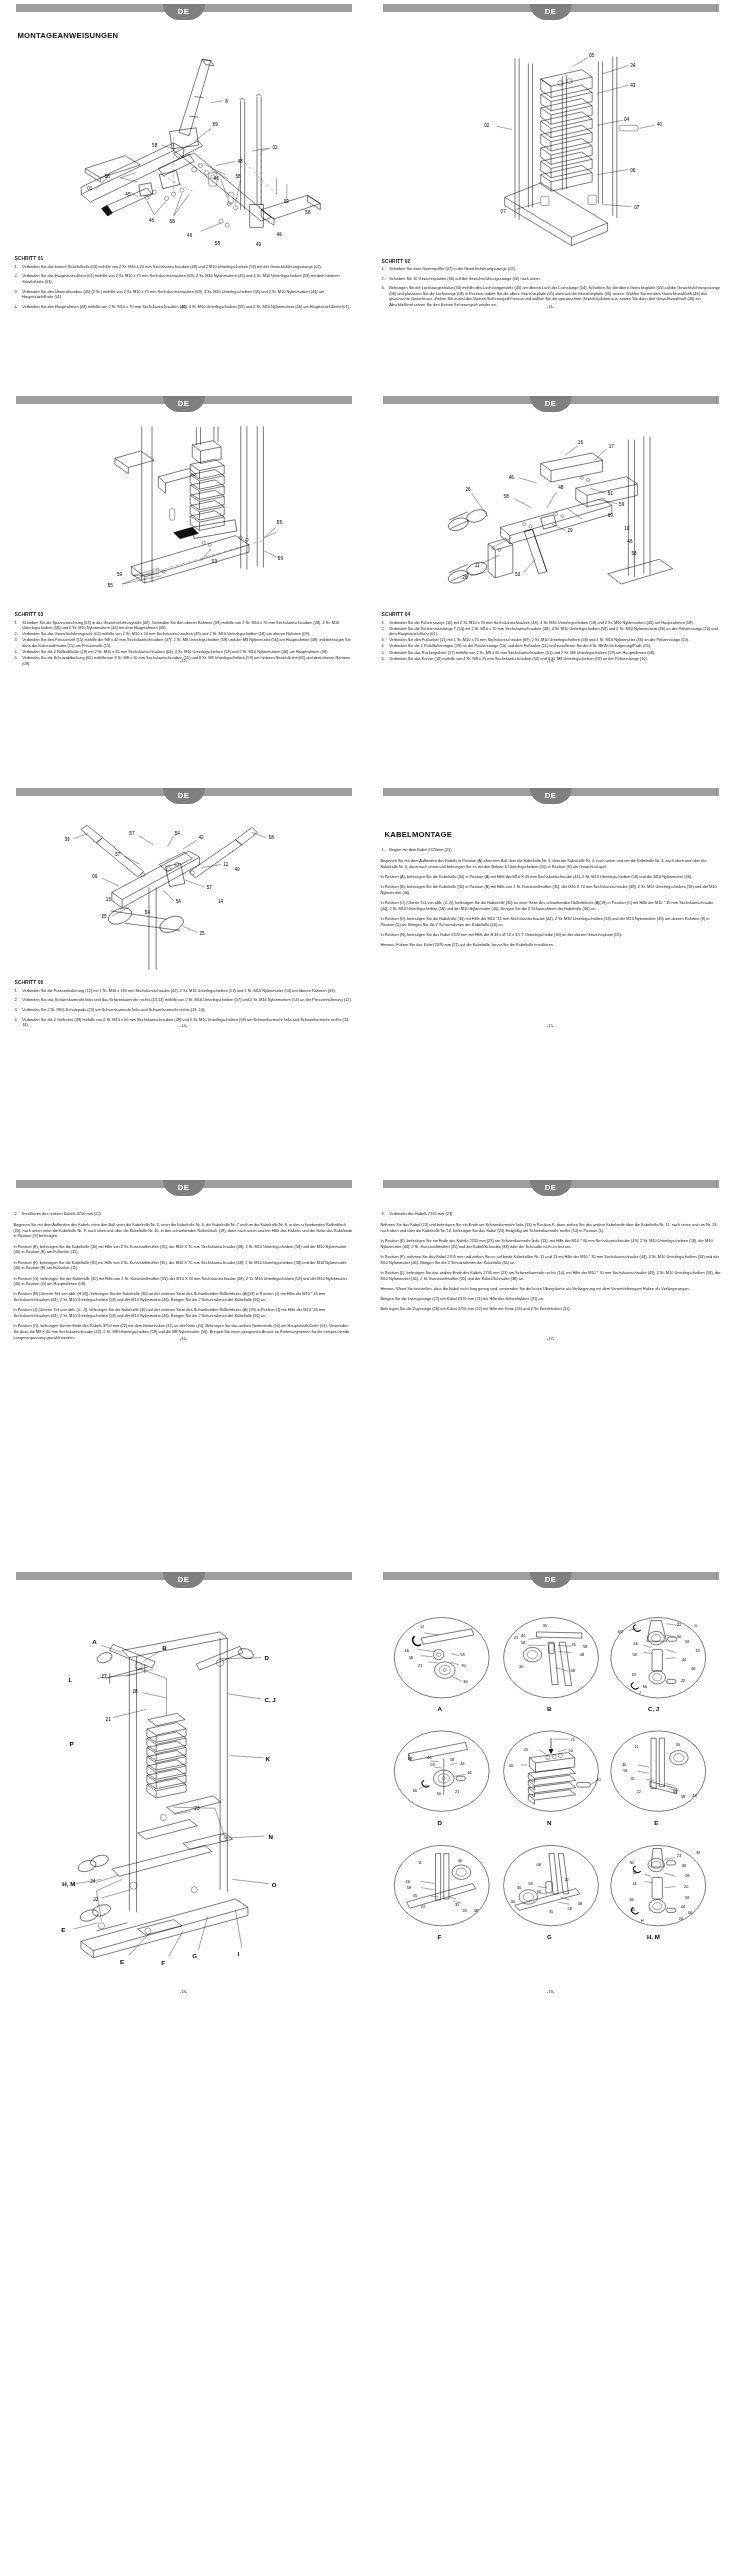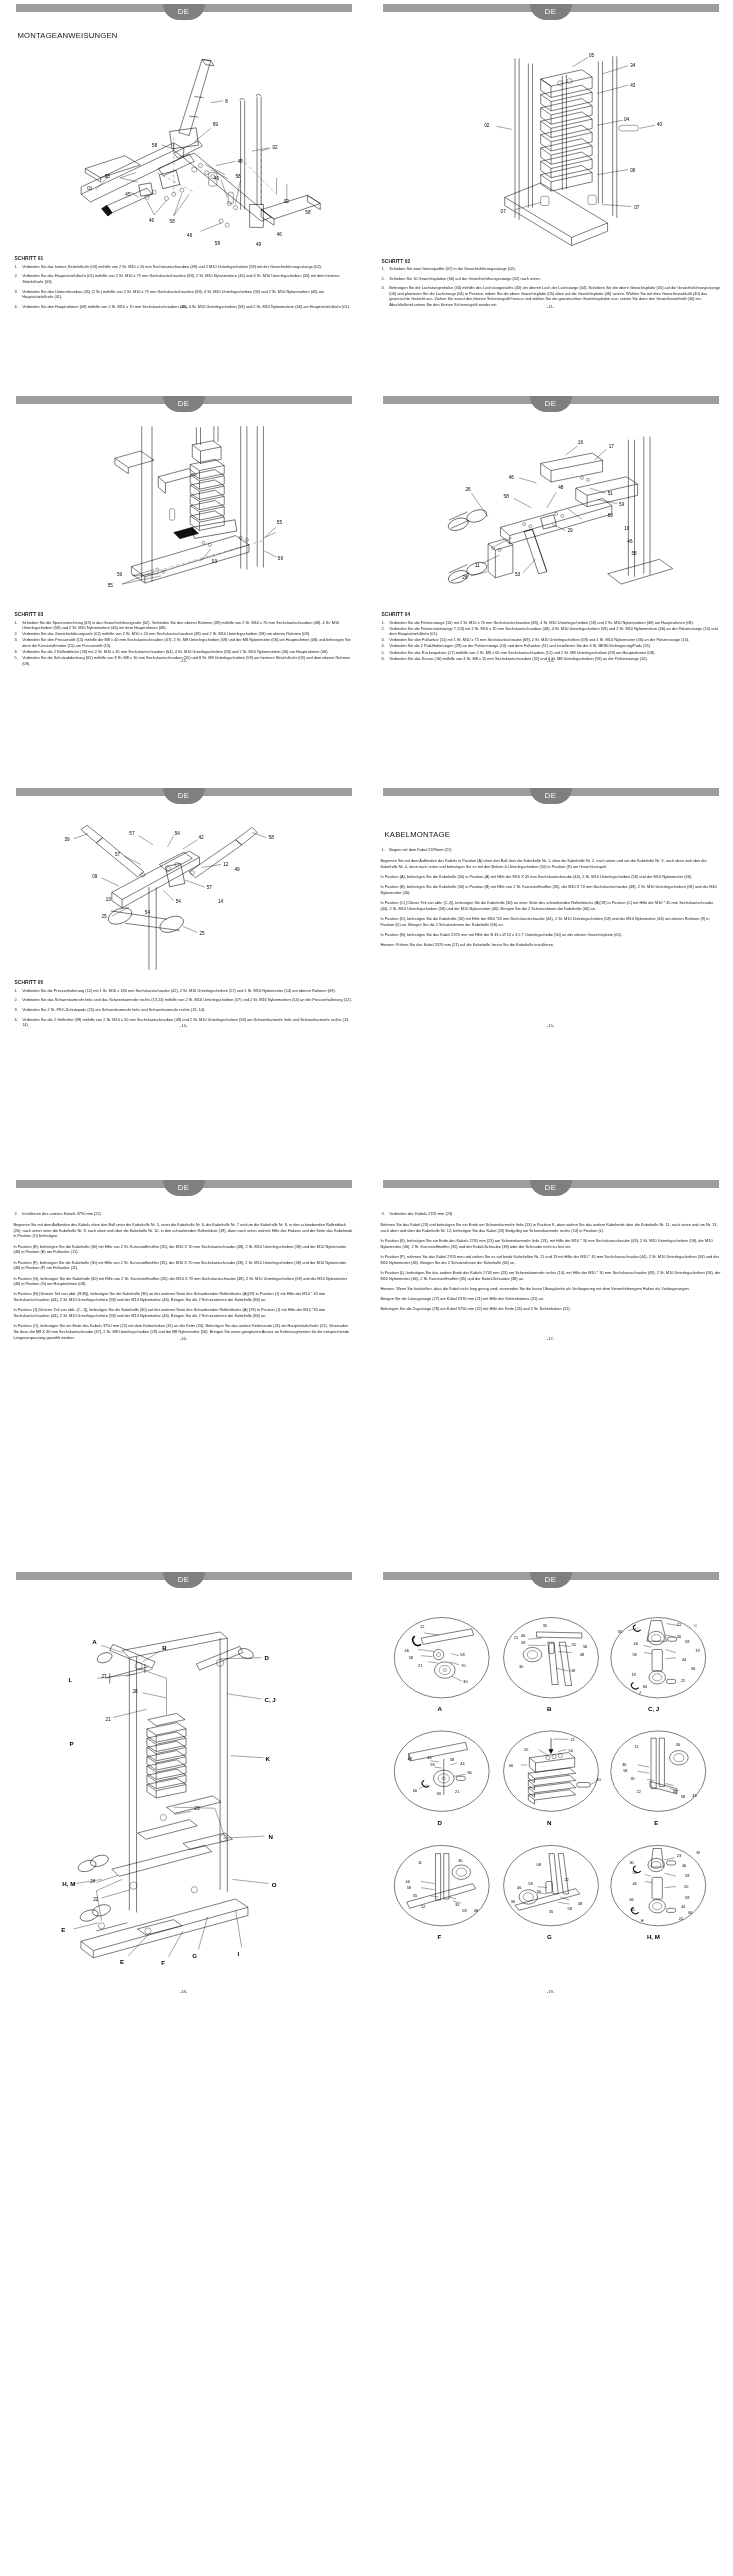--- a/index.html
+++ b/index.html
@@ -28,31 +28,31 @@
   .hdr-bar {
     position:absolute; left:15.5px; right:15.5px; top:4.1px; height:8.2px;
     background:#9d9d9d;
   }
   .hdr-badge {
     position:absolute; left:50%; top:4.1px; transform:translateX(-50%);
     width:42px; height:15.5px;
     background:#7f7f7f;
     border-radius:0 0 21px 21px;
     color:#ffffff;
-    font-size:7.7px; font-weight:normal; letter-spacing:0.3px;
+    font-size:7.7px; font-weight:bold; letter-spacing:0.3px;
     display:flex; align-items:center; justify-content:center;
     padding-bottom:1.5px;
   }
 
   
   .cols { display:flex; width:734px; }
   .col { width:367px; padding:0 13.4px; position:relative; }
 
   .doc-title {
-    font-size:7.7px; font-weight:normal; letter-spacing:0.2px;
+    font-size:7.7px; font-weight:bold; letter-spacing:0.2px;
     margin:7.2px 0 0 4.1px; color:#111;
   }
 
   .step-head {
     font-size:4.9px; font-weight:bold; margin:0 0 2.6px 1px; letter-spacing:0.1px;
   }
   ol.steps { margin:0; padding:0; list-style:none; }
   ol.steps > li {
     position:relative;
     font-size:3.9px;

